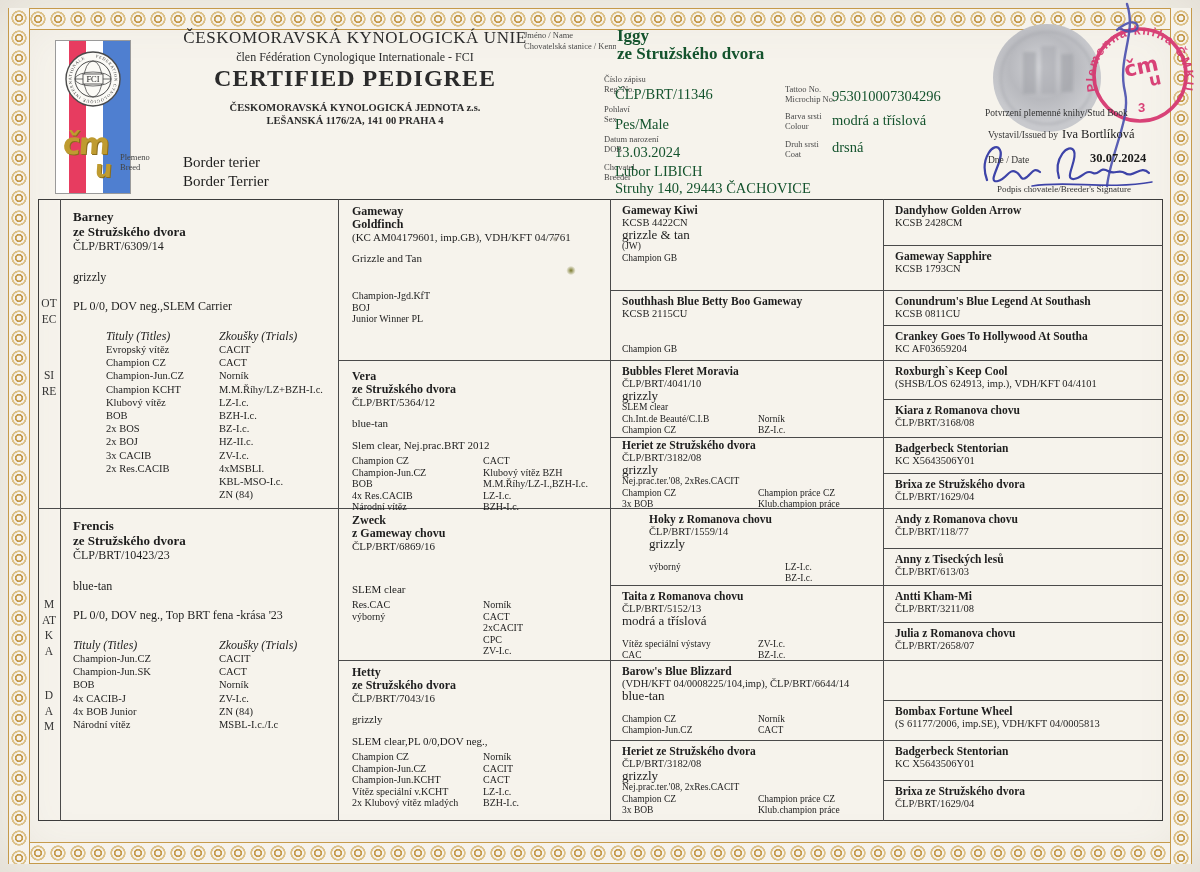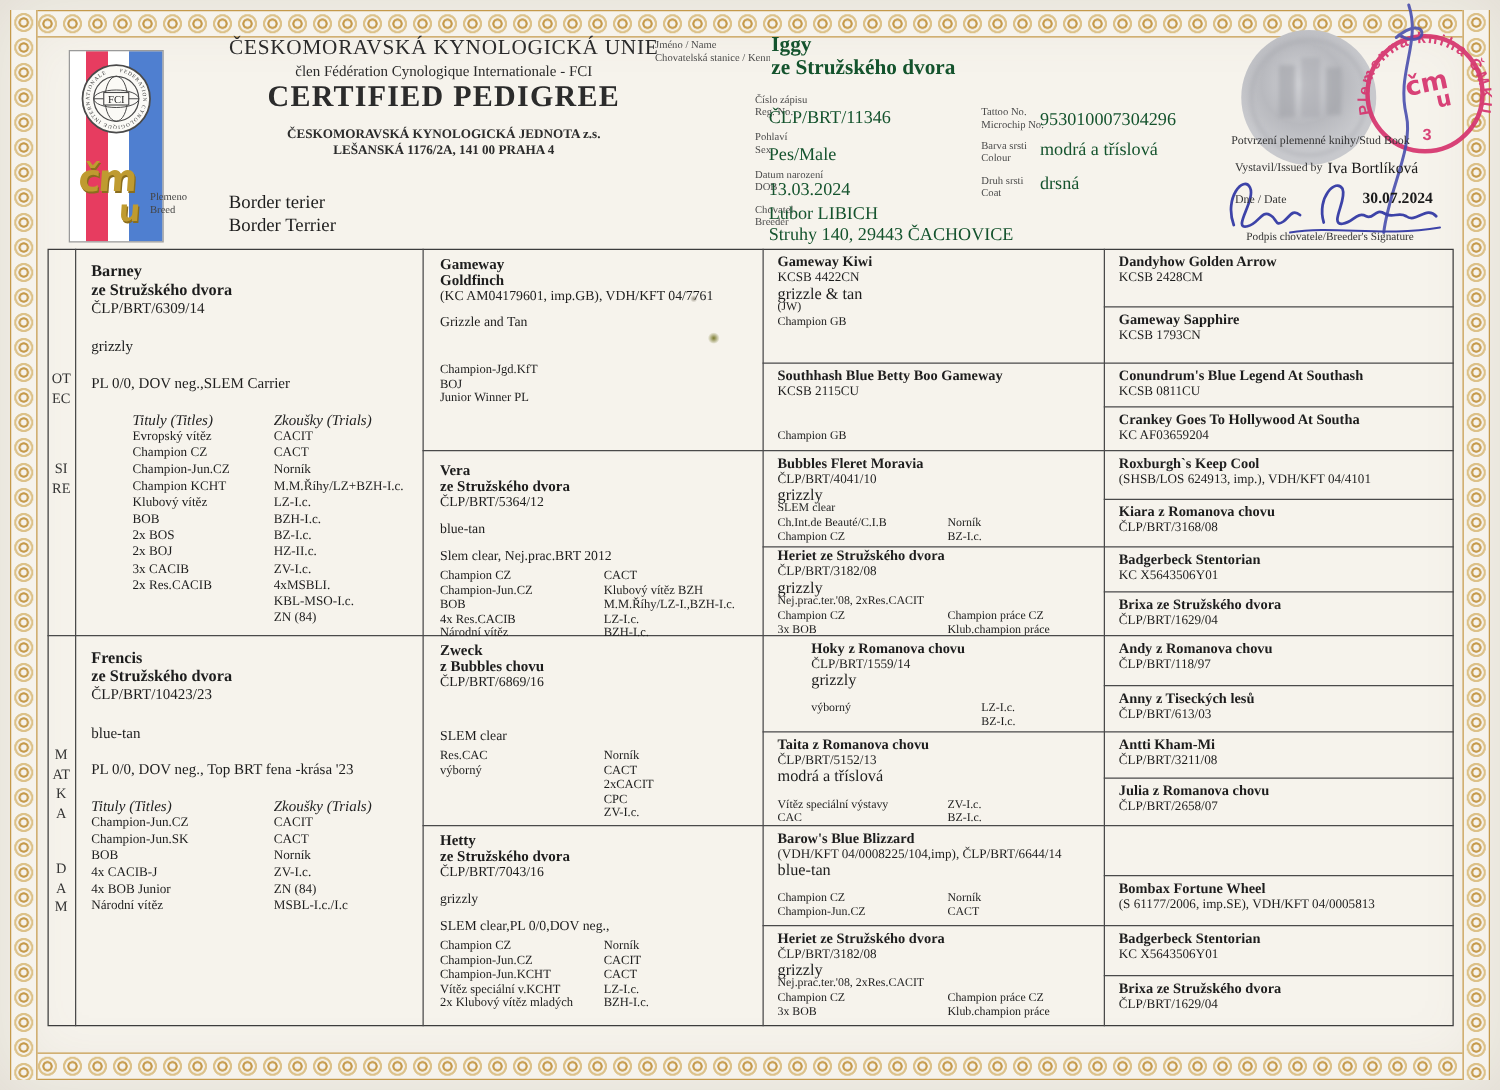--- a/index.html
+++ b/index.html
@@ -352,21 +352,21 @@
 Národní vítěz</div>
       <div class="list lr">CACT
 Klubový vítěz BZH
 M.M.Říhy/LZ-I.,BZH-I.c.
 LZ-I.c.
 BZH-I.c.</div>
       </div>
   </div>
   <div class="cell g2cell" style="left:338px;top:508px;width:272px;height:152px;">
     <div class="nm">Zweck</div>
-    <div class="nm">z Bubbles chovu</div>
+    <div class="nm">z Gameway chovu</div>
     <div class="rg">ČLP/BRT/6869/16</div>
     <div class="cl"></div>
     <div class="hl">SLEM clear</div>
     <div class="lists">
         <div class="list">Res.CAC
 výborný</div>
       <div class="list lr">Norník
 CACT
 2xCACIT
 CPC
@@ -512,21 +512,21 @@
   <div class="cell g4cell" style="left:883px;top:437px;width:280px;height:36px;">
     <div class="nm">Badgerbeck Stentorian</div>
       <div class="rg">KC X5643506Y01</div>
     </div>
   <div class="cell g4cell" style="left:883px;top:473px;width:280px;height:35px;">
     <div class="nm">Brixa ze Stružského dvora</div>
       <div class="rg">ČLP/BRT/1629/04</div>
     </div>
   <div class="cell g4cell" style="left:883px;top:508px;width:280px;height:40px;">
     <div class="nm">Andy z Romanova chovu</div>
-      <div class="rg">ČLP/BRT/118/97</div>
+      <div class="rg">ČLP/BRT/118/77</div>
     </div>
   <div class="cell g4cell" style="left:883px;top:548px;width:280px;height:37px;">
     <div class="nm">Anny z Tiseckých lesů</div>
       <div class="rg">ČLP/BRT/613/03</div>
     </div>
   <div class="cell g4cell" style="left:883px;top:585px;width:280px;height:37px;">
     <div class="nm">Antti Kham-Mi</div>
       <div class="rg">ČLP/BRT/3211/08</div>
     </div>
   <div class="cell g4cell" style="left:883px;top:622px;width:332px;height:38px;">

